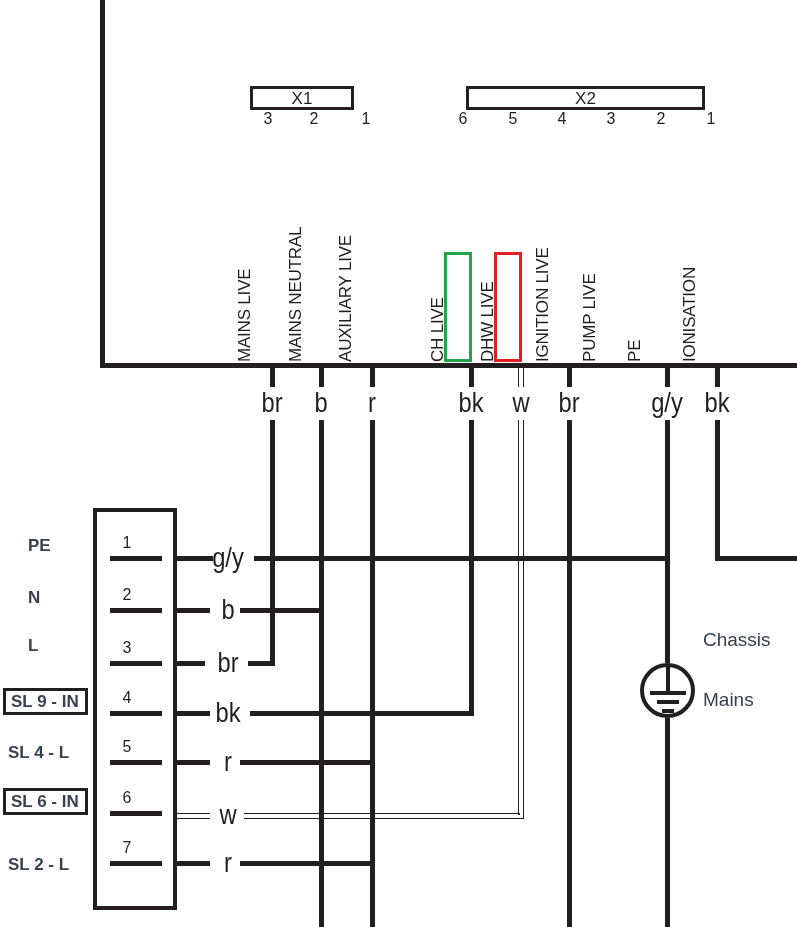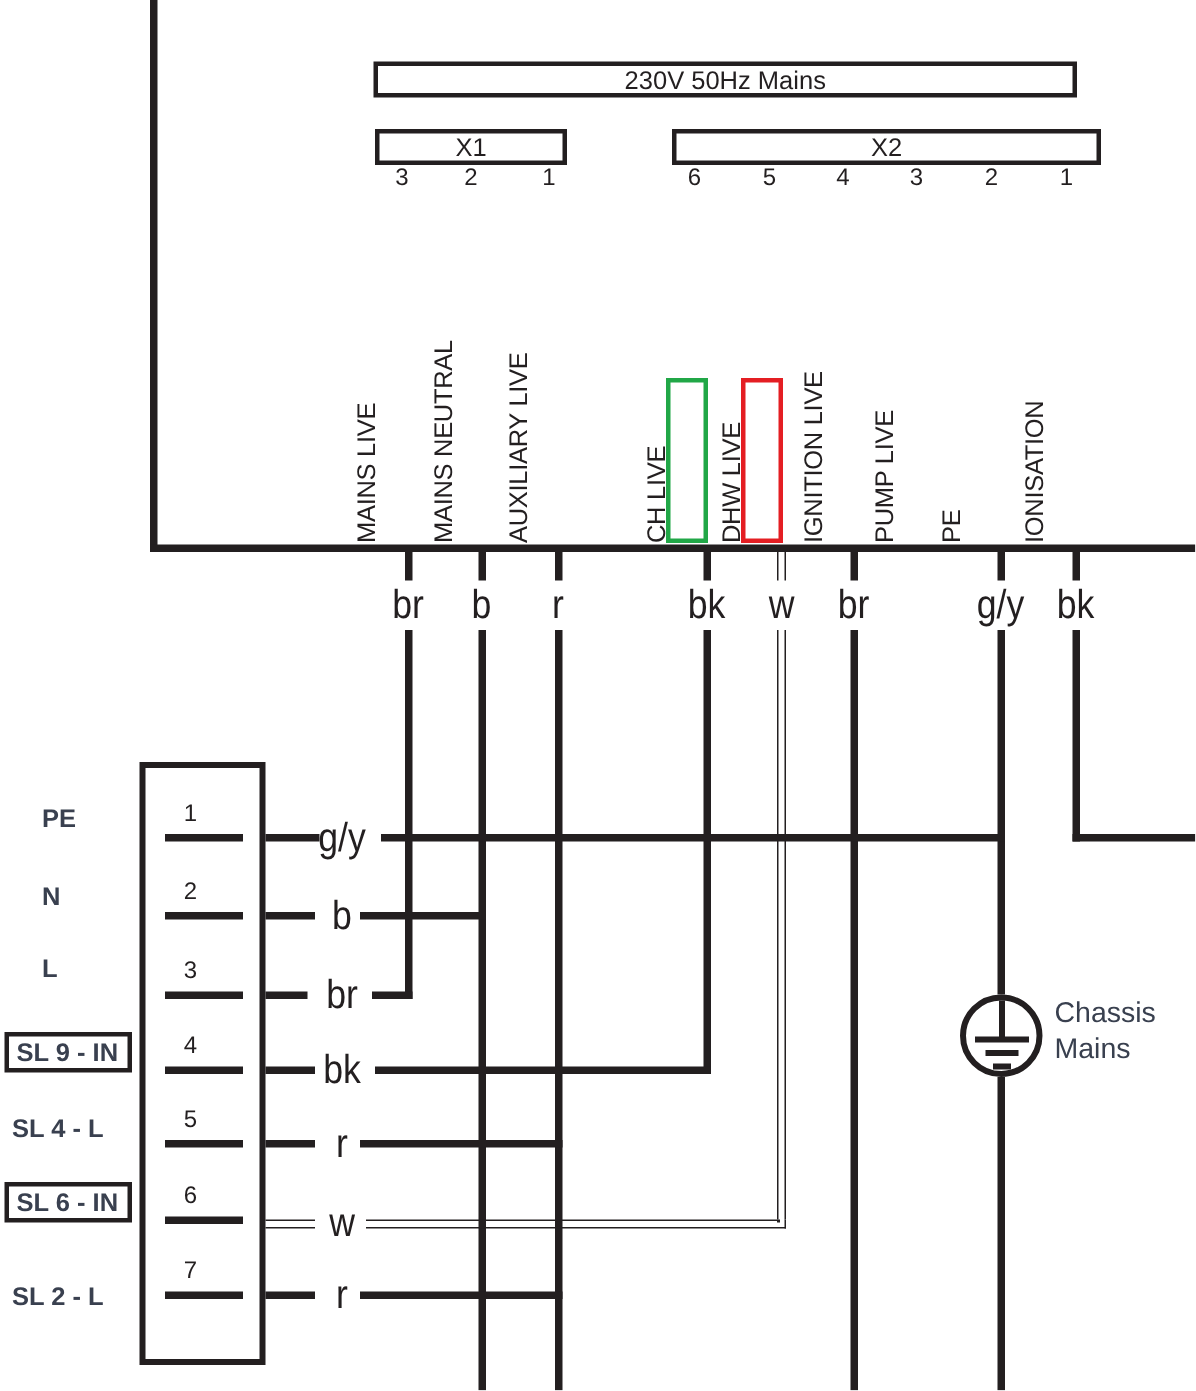--- a/index.html
+++ b/index.html
@@ -35,28 +35,27 @@
   .chassis-txt{position:absolute;font-size:19px;line-height:24px;color:#39404f;white-space:nowrap;}
 </style>
 </head>
 <body>
 
 <div id="stage">
 
   <div class="ln" style="left:100px;top:0;width:5px;height:368px"></div>
   <div class="ln" style="left:100px;top:363px;width:697px;height:5px"></div>
 
-  <div class="obox" style="left:249px;top:41px;width:469px;height:24px">230V 50Hz Mains</div>
 
-  <div class="obox" style="left:250px;top:86px;width:128px;height:24px">X1</div>
+  <div class="obox" style="left:250px;top:86px;width:104px;height:24px">X1</div>
   <div class="tnum" style="left:258px;top:111px">3</div>
   <div class="tnum" style="left:304px;top:111px">2</div>
   <div class="tnum" style="left:356px;top:111px">1</div>
 
-  <div class="obox" style="left:448px;top:86px;width:286px;height:24px">X2</div>
+  <div class="obox" style="left:466px;top:86px;width:239px;height:24px">X2</div>
   <div class="tnum" style="left:453px;top:111px">6</div>
   <div class="tnum" style="left:503px;top:111px">5</div>
   <div class="tnum" style="left:552px;top:111px">4</div>
   <div class="tnum" style="left:601px;top:111px">3</div>
   <div class="tnum" style="left:651px;top:111px">2</div>
   <div class="tnum" style="left:701px;top:111px">1</div>
 
   <div class="vlab" style="left:255px;top:342px">MAINS LIVE</div>
   <div class="vlab" style="left:306px;top:342px">MAINS NEUTRAL</div>
   <div class="vlab" style="left:356px;top:342px">AUXILIARY LIVE</div>
@@ -156,16 +155,16 @@
 
   <div class="ln" style="left:177px;top:861px;width:33px;height:5px"></div>
   <div class="wlab" style="left:206px;top:848px">r</div>
   <div class="ln" style="left:240px;top:861px;width:135px;height:5px"></div>
 
   <div class="earth-circle" style="left:640px;top:663px;width:55px;height:55px"></div>
   <div class="ln" style="left:666px;top:667px;width:4px;height:26px"></div>
   <div class="ln" style="left:650px;top:691px;width:36px;height:4px"></div>
   <div class="ln" style="left:657px;top:700px;width:22px;height:4px"></div>
   <div class="ln" style="left:662px;top:709px;width:12px;height:4px"></div>
-  <div class="chassis-txt" style="left:703px;top:664px">Chassis</div>
+  <div class="chassis-txt" style="left:703px;top:628px">Chassis</div>
   <div class="chassis-txt" style="left:703px;top:688px">Mains</div>
 
 </div>
 
 </body></html>

